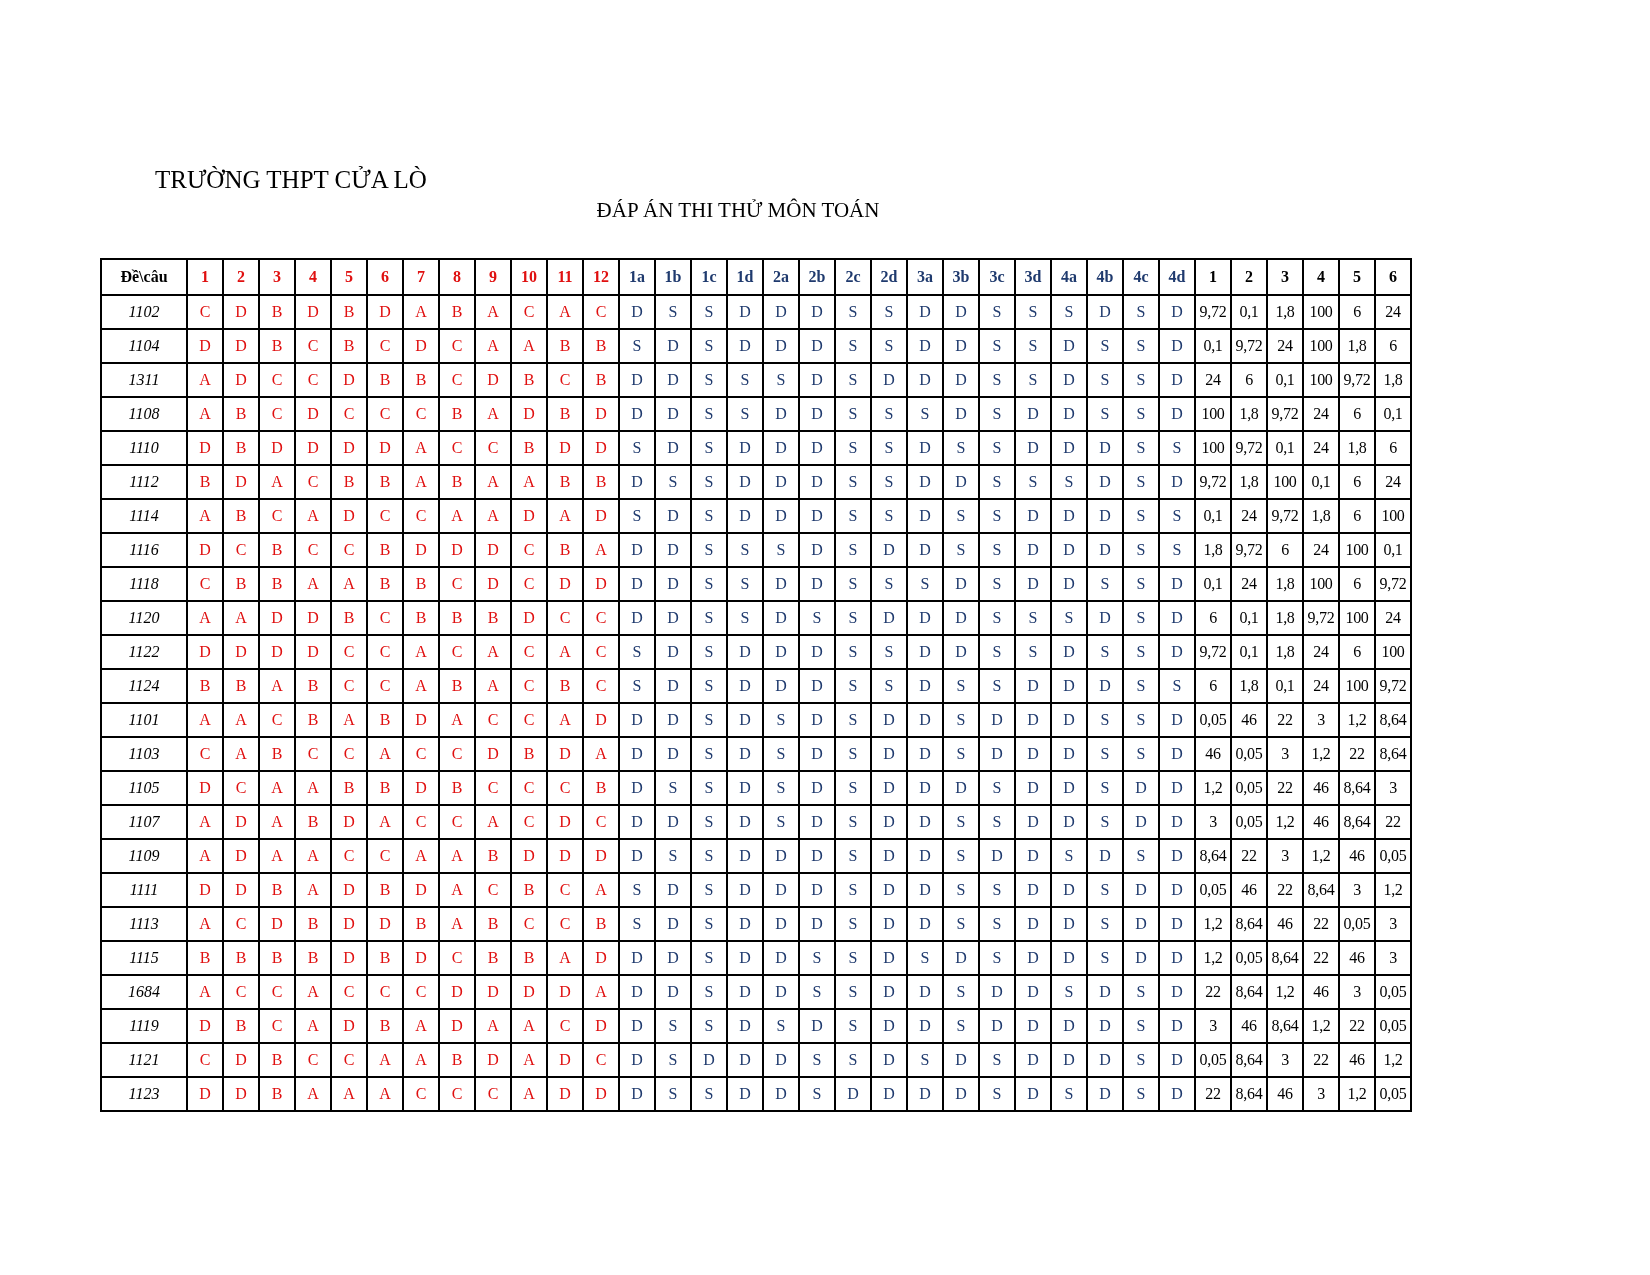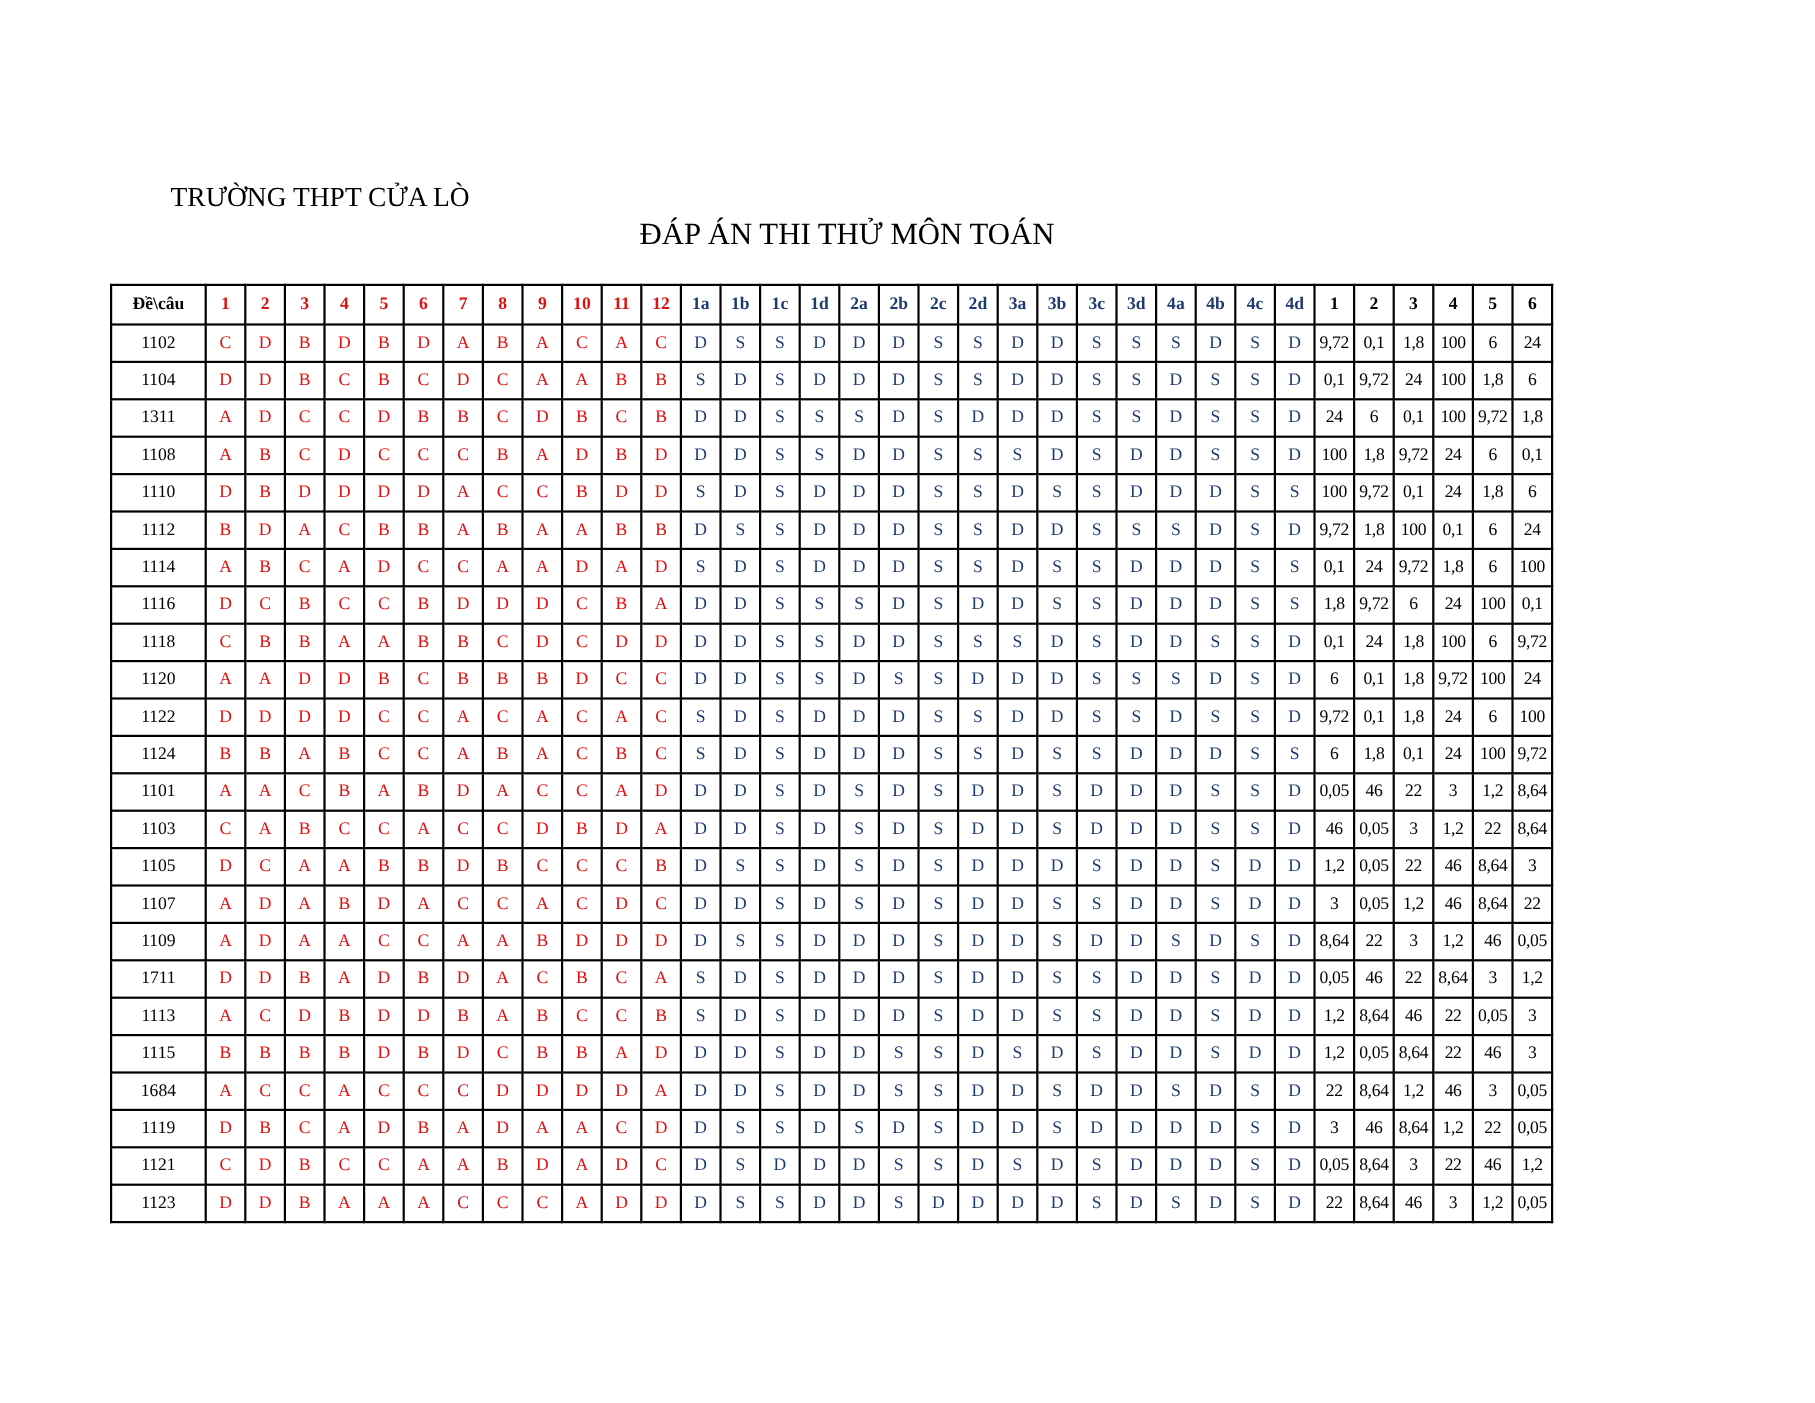--- a/index.html
+++ b/index.html
@@ -4,38 +4,38 @@
 <style>
   html,body{margin:0;padding:0;}
   body{
     width:1650px;height:1275px;background:#ffffff;position:relative;
     font-family:"Liberation Serif","DejaVu Serif",serif;color:#000;
   }
   .school{
     position:absolute;left:155px;top:166px;font-size:25px;white-space:nowrap;
   }
   .doc-title{
-    position:absolute;left:770px;top:198px;transform:translateX(-50%);
-    font-size:28px;white-space:nowrap;
+    position:absolute;left:738px;top:198px;transform:translateX(-50%);
+    font-size:21px;white-space:nowrap;
   }
   table.answers{
     position:absolute;left:100px;top:258px;border-collapse:collapse;table-layout:fixed;
   }
   table.answers th,table.answers td{
     border:2px solid #000;text-align:center;vertical-align:middle;padding:0;overflow:hidden;
     font-size:16px;line-height:1;
   }
   table.answers tr{height:34px;}
   table.answers tr.hdr{height:36px;}
   th.corner{width:84px;font-size:17px;font-weight:bold;color:#000;margin-left:24px;}
   th.mc,th.tf,th.sa,td.mc,td.tf,td.sa{width:34px;}
   th.mc{color:var(--mc-color);font-weight:bold;}
   th.tf{color:var(--tf-color);font-weight:bold;}
   th.sa{color:#000;font-weight:bold;}
-  td.code{font-size:17px;color:#000;}
+  td.code{font-size:17px;color:#000;font-style:italic;}
   td.mc{color:var(--mc-color);}
   td.tf{color:var(--tf-color);}
   td.sa{color:#000;letter-spacing:-0.3px;}
 </style>
 </head>
 <body>
 
 <div class="school">TRƯỜNG THPT CỬA LÒ</div>
 <div class="doc-title">ĐÁP ÁN THI THỬ MÔN TOÁN</div>
 
@@ -703,21 +703,21 @@
         <td class="tf">S</td>
         <td class="tf">D</td>
         <td class="sa">8,64</td>
         <td class="sa">22</td>
         <td class="sa">3</td>
         <td class="sa">1,2</td>
         <td class="sa">46</td>
         <td class="sa">0,05</td>
       </tr>
       <tr>
-        <td class="code">1711</td>
+        <td class="code">1111</td>
         <td class="mc">D</td>
         <td class="mc">D</td>
         <td class="mc">B</td>
         <td class="mc">A</td>
         <td class="mc">D</td>
         <td class="mc">B</td>
         <td class="mc">D</td>
         <td class="mc">A</td>
         <td class="mc">C</td>
         <td class="mc">B</td>

